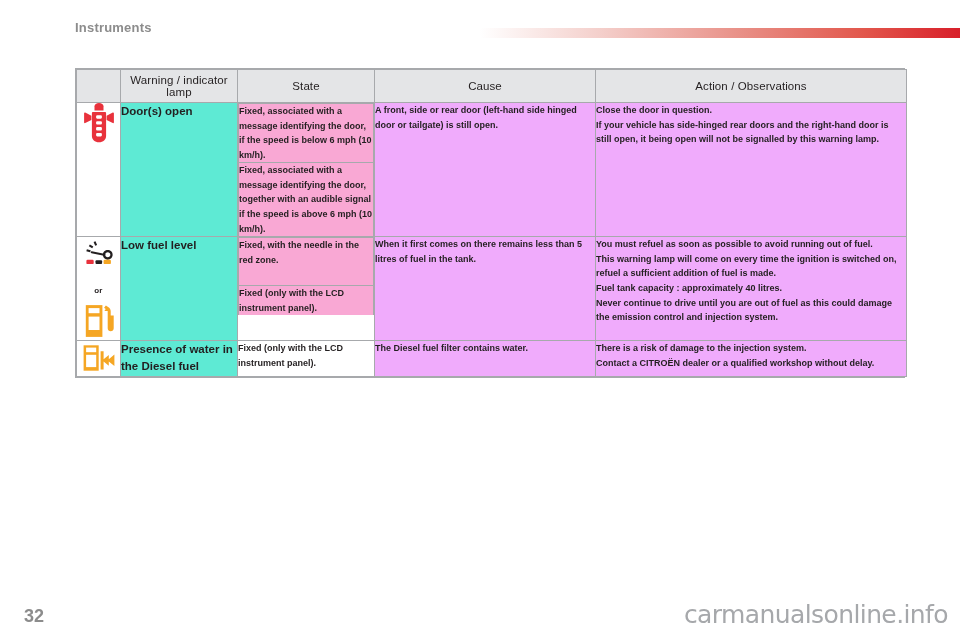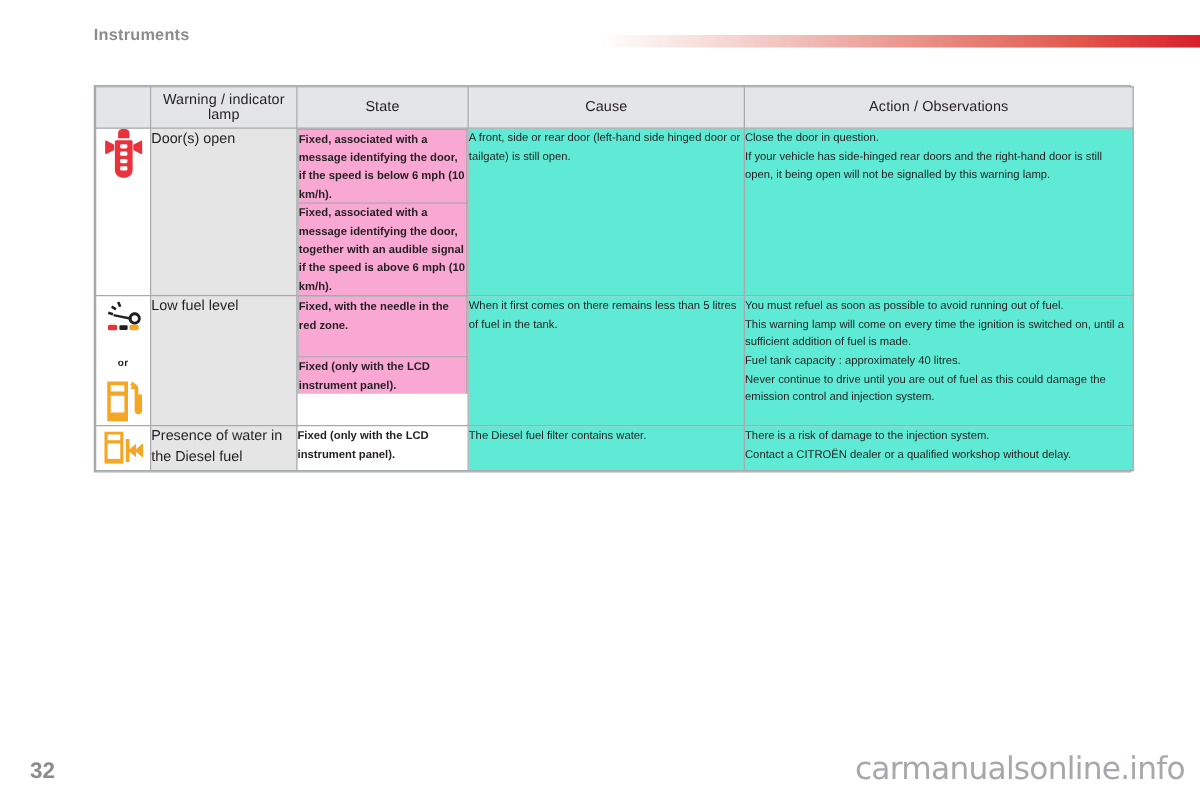--- a/index.html
+++ b/index.html
@@ -60,33 +60,33 @@
   col.c-cause{width:221px;}
   col.c-action{width:311px;}
 
   td.icon-cell{
     background:#fff;
     text-align:center;
     vertical-align:top;
     padding-top:9px;
   }
   td.lamp-cell{
-    background:#e5e5e5;
+    background:#5eead4;
     padding:8px 9px 8px 10px;
     font-size:11.5px;
-    font-weight:normal;
+    font-weight:bold;
     color:#231f20;
     line-height:1.5;
     margin-left:14px;
   }
   td.body-cell{
-    background:#5eead4;
+    background:#f0abfc;
     padding:7px 9px 9px 9px;
     font-size:9px;
-    font-weight:normal;
+    font-weight:bold;
     color:#231f20;
     line-height:1.62;
   }
   td.state-cell{
     background:#ffffff;
     padding:7px 9px 9px 9px;
     font-size:9px;
     font-weight:bold;
     color:#231f20;
     line-height:1.62;
@@ -244,21 +244,21 @@
                     <td>Fixed (only with the LCD instrument panel).</td>
                   </tr>
             </tbody>
               </table>
           </td>
           <td class="body-cell">
             <span class="line">When it first comes on there remains less than 5 litres of fuel in the tank.</span>
           </td>
           <td class="body-cell">
             <span class="line">You must refuel as soon as possible to avoid running out of fuel.</span>
-            <span class="line">This warning lamp will come on every time the ignition is switched on, until a sufficient addition of fuel is made.</span>
+            <span class="line">This warning lamp will come on every time the ignition is switched on, refuel a sufficient addition of fuel is made.</span>
             <span class="line">Fuel tank capacity : approximately 40 litres.</span>
             <span class="line">Never continue to drive until you are out of fuel as this could damage the emission control and injection system.</span>
           </td>
         </tr>
 
         <tr>
           <td class="icon-cell">
             <span>
               <svg class="icon-box" width="34" height="34" viewBox="0 0 34 34" aria-hidden="true">
                 <g fill="#f5a623">

